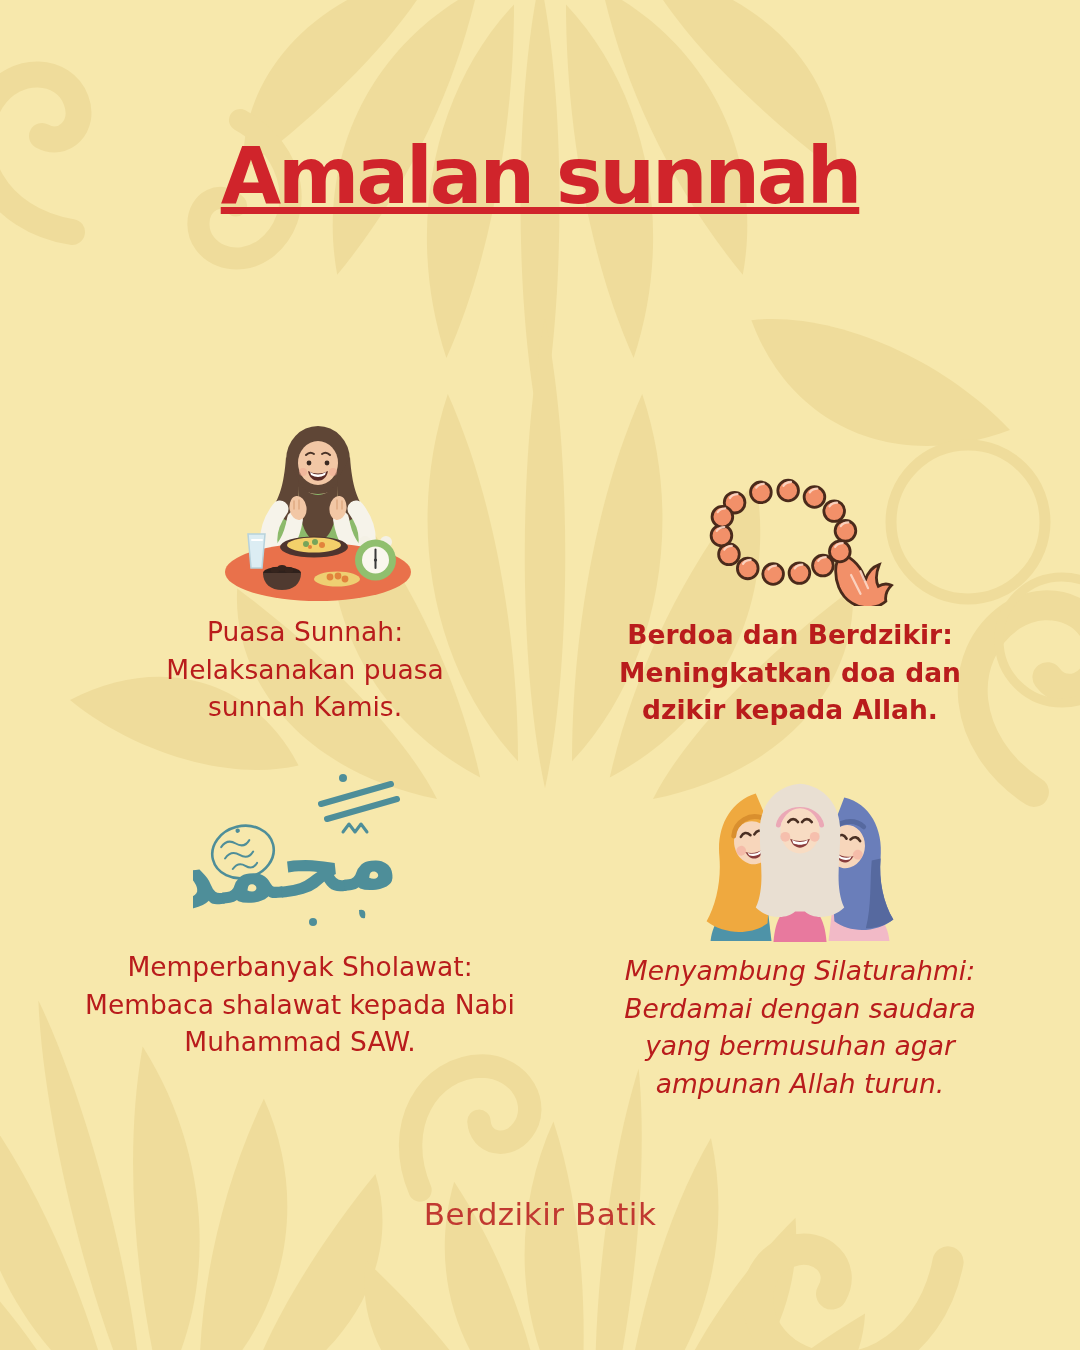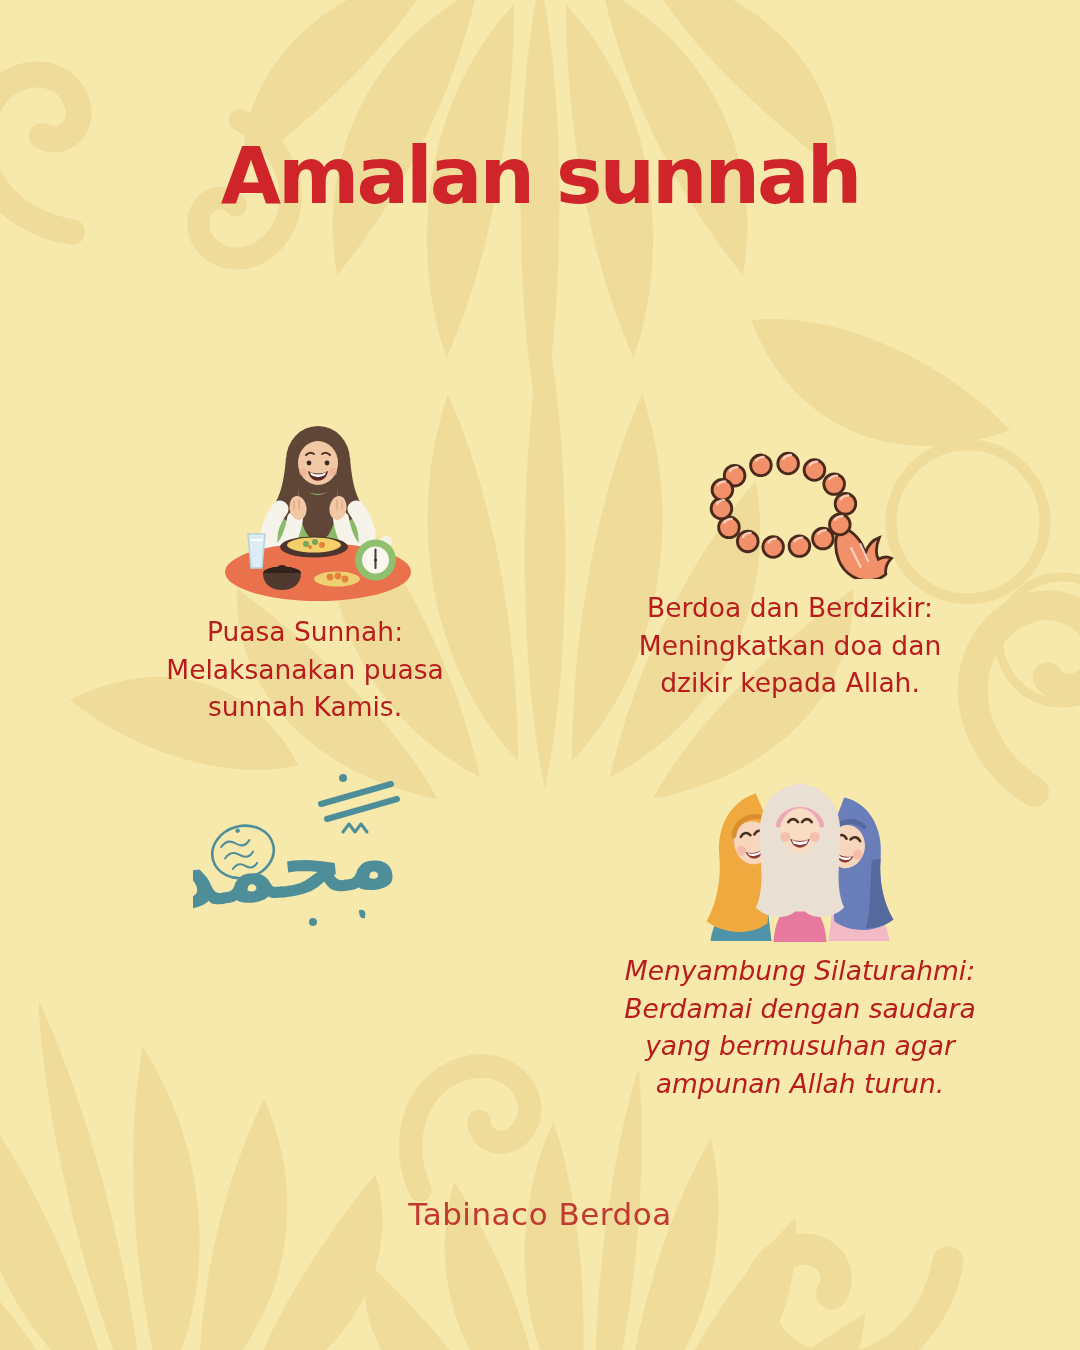--- a/index.html
+++ b/index.html
@@ -8,37 +8,37 @@
     width:1080px;height:1350px;
     background:#f7e8ac;
     overflow:hidden;
     font-family:"DejaVu Sans","Liberation Sans",sans-serif;
   }
   .bg-svg{position:absolute;left:0;top:0;width:1080px;height:1350px;}
   .title{
     position:absolute;left:0;top:130px;width:100%;
     margin:0;text-align:center;
     color:#d0242b;font-weight:800;
-    font-size:78px;line-height:1.18;letter-spacing:-3px;
+    font-size:78px;line-height:1.18;letter-spacing:-3px;text-decoration:underline;
   }
   .title span{display:block;}
   .item{position:absolute;display:flex;flex-direction:column;align-items:center;}
   .item svg{flex:0 0 auto;}
   .caption{
     margin-top:10px;
     color:#b91c1c;
     font-size:26.5px;line-height:1.42;
     text-align:center;white-space:pre-line;
   }
   .footer{
     position:absolute;left:0;top:1196px;width:100%;
     text-align:center;color:#c13931;font-size:31px;letter-spacing:0.5px;
   }
   #item-1{left:130px;top:413px;width:350px;}
-  #item-2{left:600px;top:424px;width:380px;}
+  #item-2{left:600px;top:451px;width:380px;font-weight:bold;}
   #item-3{left:85px; top:770px;width:430px;}
   #item-4{left:595px;top:770px;width:410px;font-style:italic;}
 </style>
 </head>
 <body>
 
 <div class="poster">
 
   <svg class="bg-svg" viewBox="0 0 1080 1350" aria-hidden="true">
     <defs>
@@ -206,20 +206,23 @@
           <ellipse cx="50" cy="82" rx="31" ry="26" fill="none" stroke-width="2.6"></ellipse>
           <g fill="none" stroke-width="2" stroke-linecap="round">
             <path d="M30,72 q8,-7 15,0 q7,7 14,0"></path>
             <path d="M31,84 q8,-7 15,0 q7,7 14,0"></path>
             <path d="M36,96 q7,-6 13,0 q6,6 12,0"></path>
           </g>
           <circle cx="50" cy="60" r="2.2" stroke="none"></circle>
         </g>
       </g>
     </svg>
+    <div class="caption">Memperbanyak Sholawat:
+Membaca shalawat kepada Nabi
+Muhammad SAW.</div>
   </div>
 
   <div class="item" id="item-4">
     <svg width="212" height="172" viewBox="0 0 210 175">
 
       <path d="M14,174 C16,154 28,140 48,136 L72,140 L76,174 Z" fill="#4e93a8"></path>
       <path d="M60,24 C34,32 20,58 23,88 C25,112 20,136 10,154 C28,168 56,168 72,156 L78,66 Z" fill="#efa93f"></path>
       <g transform="rotate(-10 57 74)">
         <path d="M42,58 C46,47 63,44 71,52 C63,43 47,45 42,58 Z" fill="#6b4a34"></path>
         <ellipse cx="57" cy="74" rx="19" ry="22" fill="#f7d6bb"></ellipse>
@@ -263,15 +266,15 @@
         <path d="M-10,0 C-7,12 7,12 10,0 C3,3 -3,3 -10,0 Z" fill="#8a3c3c"></path>
         <path d="M-8,1 C-3,4 3,4 8,1 L7,4.5 C2,6.5 -2,6.5 -7,4.5 Z" fill="#ffffff"></path>
       </g>
     </svg>
     <div class="caption">Menyambung Silaturahmi:
 Berdamai dengan saudara
 yang bermusuhan agar
 ampunan Allah turun.</div>
   </div>
 
-  <div class="footer">Tabinaco Berdoa</div>
+  <div class="footer">Berdzikir Batik</div>
 
 </div>
 
 </body></html>

